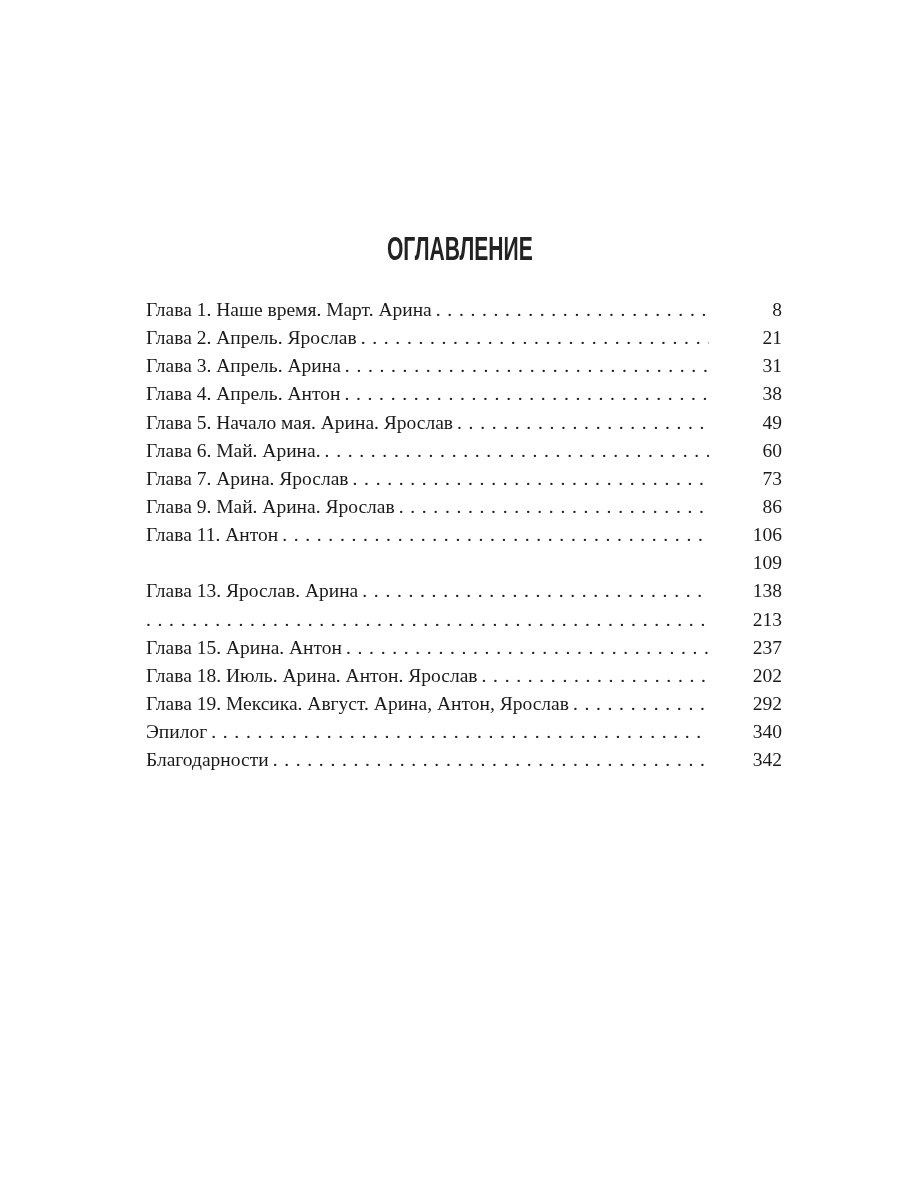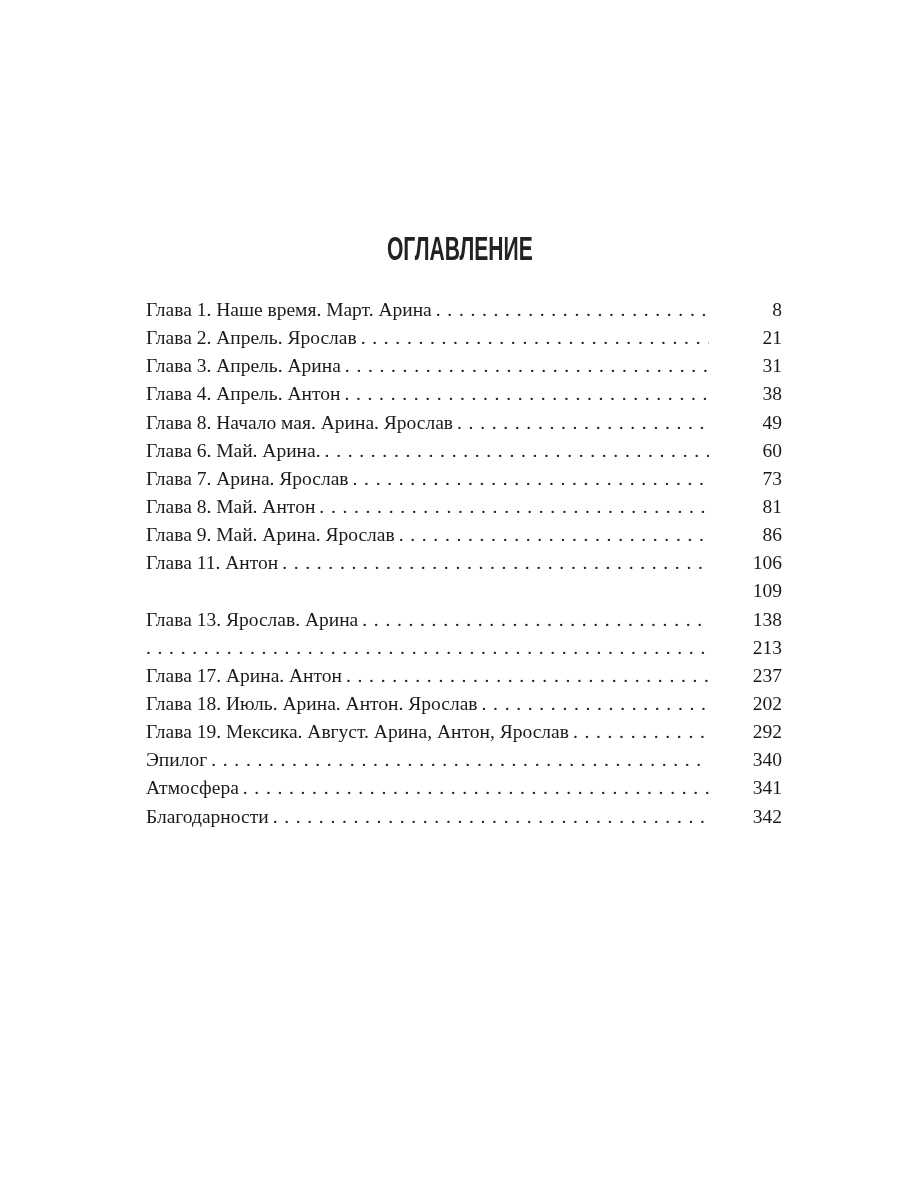--- a/index.html
+++ b/index.html
@@ -102,45 +102,38 @@
     </li>
   <li class="toc-row">
       <span class="toc-left">
         <span class="toc-label">Глава 4. Апрель. Антон</span>
         <span class="toc-leader"></span>
       </span>
       <span class="toc-page">38</span>
     </li>
   <li class="toc-row">
       <span class="toc-left">
-        <span class="toc-label">Глава 8. Начало мая. Арина. Ярослав</span>
+        <span class="toc-label">Глава 5. Начало мая. Арина. Ярослав</span>
         <span class="toc-leader"></span>
       </span>
       <span class="toc-page">49</span>
     </li>
   <li class="toc-row">
       <span class="toc-left">
         <span class="toc-label">Глава 6. Май. Арина.</span>
         <span class="toc-leader"></span>
       </span>
       <span class="toc-page">60</span>
     </li>
   <li class="toc-row">
       <span class="toc-left">
         <span class="toc-label">Глава 7. Арина. Ярослав</span>
         <span class="toc-leader"></span>
       </span>
       <span class="toc-page">73</span>
-    </li>
-  <li class="toc-row">
-      <span class="toc-left">
-        <span class="toc-label">Глава 8. Май. Антон</span>
-        <span class="toc-leader"></span>
-      </span>
-      <span class="toc-page">81</span>
     </li>
   <li class="toc-row">
       <span class="toc-left">
         <span class="toc-label">Глава 9. Май. Арина. Ярослав</span>
         <span class="toc-leader"></span>
       </span>
       <span class="toc-page">86</span>
     </li>
   <li class="toc-row">
       <span class="toc-left">
@@ -160,21 +153,21 @@
       <span class="toc-page">138</span>
     </li>
   <li class="toc-row">
       <span class="toc-left">
         <span class="toc-leader"></span>
       </span>
       <span class="toc-page">213</span>
     </li>
   <li class="toc-row">
       <span class="toc-left">
-        <span class="toc-label">Глава 17. Арина. Антон</span>
+        <span class="toc-label">Глава 15. Арина. Антон</span>
         <span class="toc-leader"></span>
       </span>
       <span class="toc-page">237</span>
     </li>
   <li class="toc-row">
       <span class="toc-left">
         <span class="toc-label">Глава 18. Июль. Арина. Антон. Ярослав</span>
         <span class="toc-leader"></span>
       </span>
       <span class="toc-page">202</span>
@@ -188,25 +181,18 @@
     </li>
   <li class="toc-row">
       <span class="toc-left">
         <span class="toc-label">Эпилог</span>
         <span class="toc-leader"></span>
       </span>
       <span class="toc-page">340</span>
     </li>
   <li class="toc-row">
       <span class="toc-left">
-        <span class="toc-label">Атмосфера</span>
-        <span class="toc-leader"></span>
-      </span>
-      <span class="toc-page">341</span>
-    </li>
-  <li class="toc-row">
-      <span class="toc-left">
         <span class="toc-label">Благодарности</span>
         <span class="toc-leader"></span>
       </span>
       <span class="toc-page">342</span>
     </li>
 </ul>
 
 </body></html>

